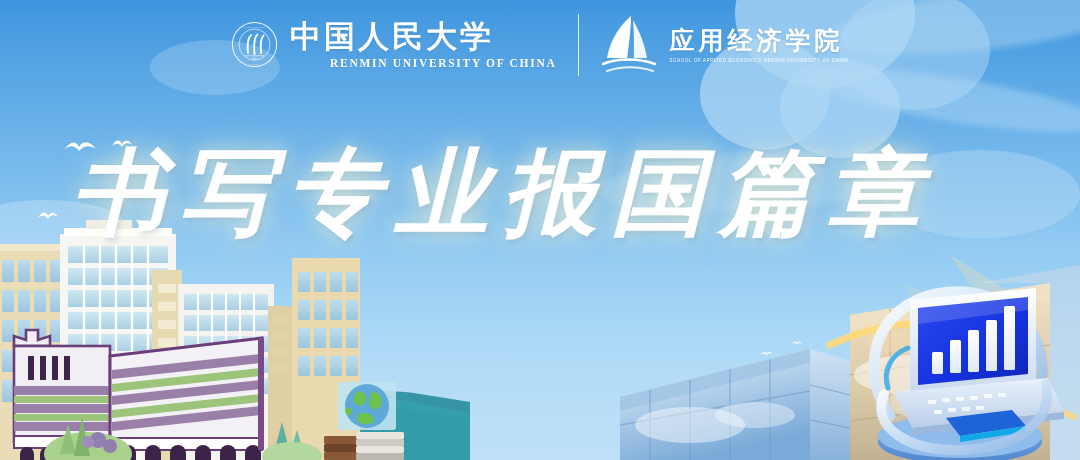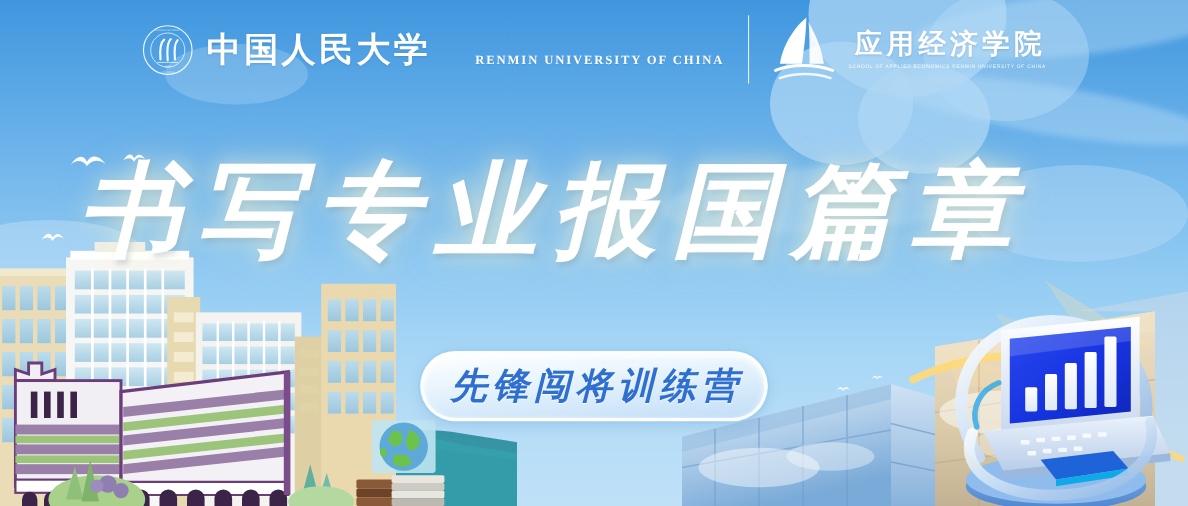--- a/index.html
+++ b/index.html
@@ -37,42 +37,42 @@
   .bird svg { display:block; }
 
   
   #logo-bar {
     position:absolute; left:0; top:14px; width:1080px;
     display:flex; align-items:center; justify-content:center; gap:0;
     z-index:40;
   }
   .ruc-logo { display:flex; align-items:center; gap:12px; }
   .seal { width:47px; height:47px; flex:0 0 auto; }
-  .ruc-text { display:flex; flex-direction:row; align-items:flex-end; }
+  .ruc-text { display:flex; flex-direction:column; align-items:flex-start; }
   .ruc-cn {
     font-family:"Liberation Serif", serif;
     font-size:31px; font-weight:700; color:#fff;
     letter-spacing:3px; line-height:1.06;
     text-shadow:0 1px 2px rgba(40,90,140,.22);
     white-space:nowrap;
   }
   .ruc-en {
     font-family:"Liberation Serif", serif;
     font-size:11.5px; font-weight:700; color:#fff;
     letter-spacing:1.7px; margin-top:3px; white-space:nowrap;
     text-shadow:0 1px 1px rgba(40,90,140,.18);
     margin-left:40px;
   }
   .divider {
     width:1px; height:62px; background:rgba(255,255,255,.85);
     margin:0 22px;
   }
   .sae-logo { display:flex; align-items:center; gap:10px; }
   .sail { width:58px; height:62px; flex:0 0 auto; }
-  .sae-text { display:flex; flex-direction:column; align-items:flex-end; }
+  .sae-text { display:flex; flex-direction:column; align-items:flex-start; }
   .sae-cn {
     font-family:"Liberation Serif", serif;
     font-size:25px; font-weight:600; color:#fff;
     letter-spacing:4px; line-height:1.1; white-space:nowrap;
     text-shadow:0 1px 2px rgba(40,90,140,.22);
   }
   .sae-en {
     font-size:4.4px; color:#fff; letter-spacing:.7px;
     margin-top:3px; white-space:nowrap; opacity:.92;
     transform:scaleY(1.05);
@@ -572,17 +572,14 @@
       </svg>
       <div class="sae-text">
         <div class="sae-cn">应用经济学院</div>
         <div class="sae-en">SCHOOL OF APPLIED ECONOMICS RENMIN UNIVERSITY OF CHINA</div>
       </div>
     </div>
   </div>
 
   <div id="title">书写专业报国篇章</div>
 
-  <div id="pill">
-    <span id="pill-text">先锋闯将训练营</span>
-  </div>
 
 </div>
 
 </body></html>

